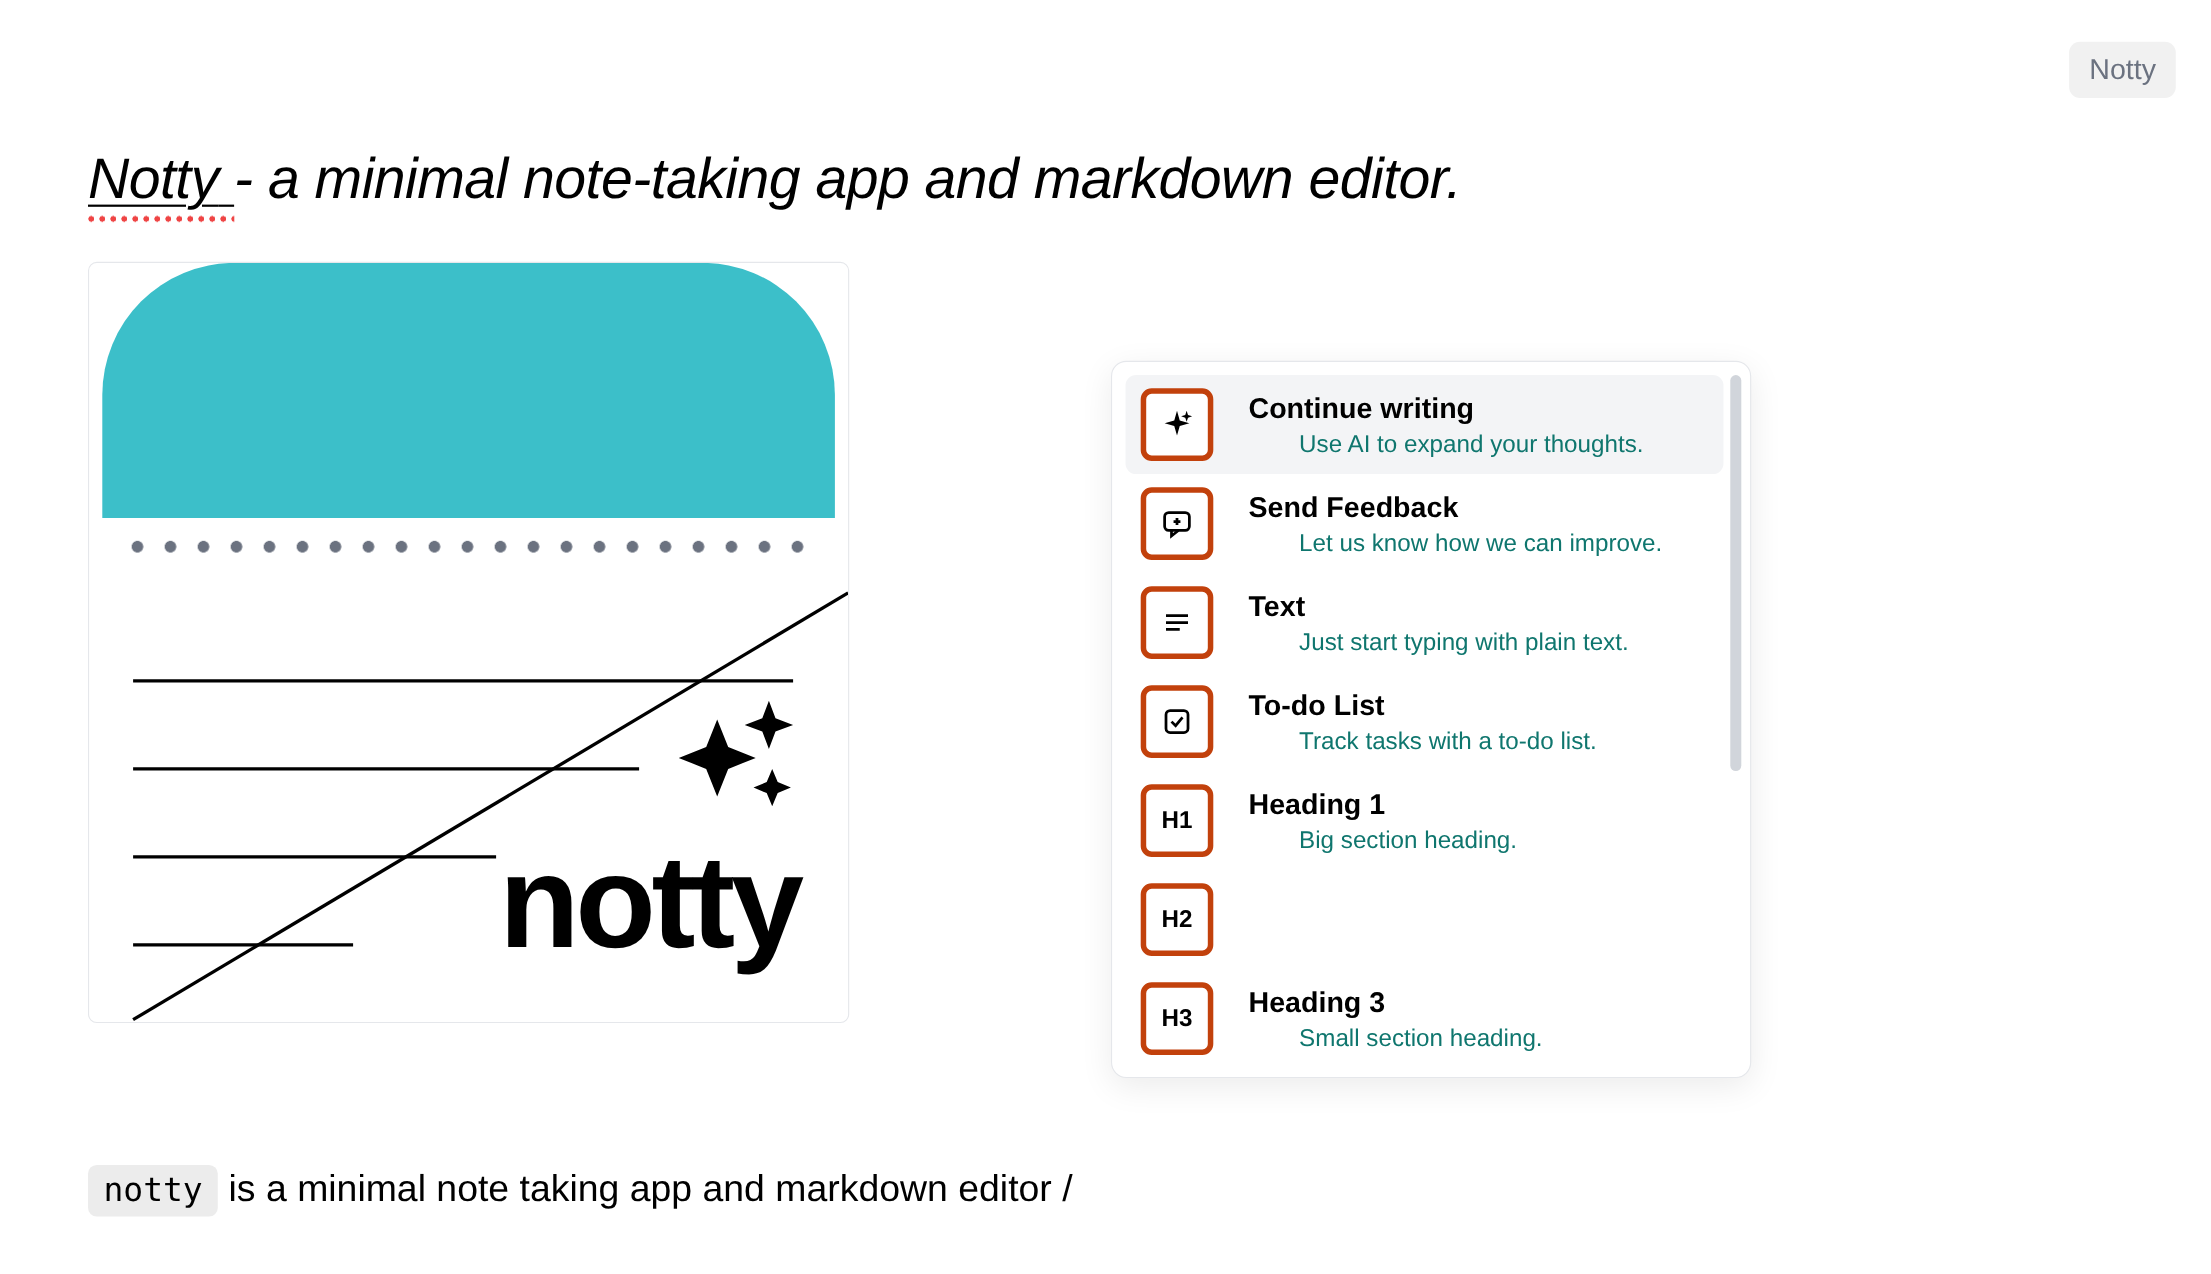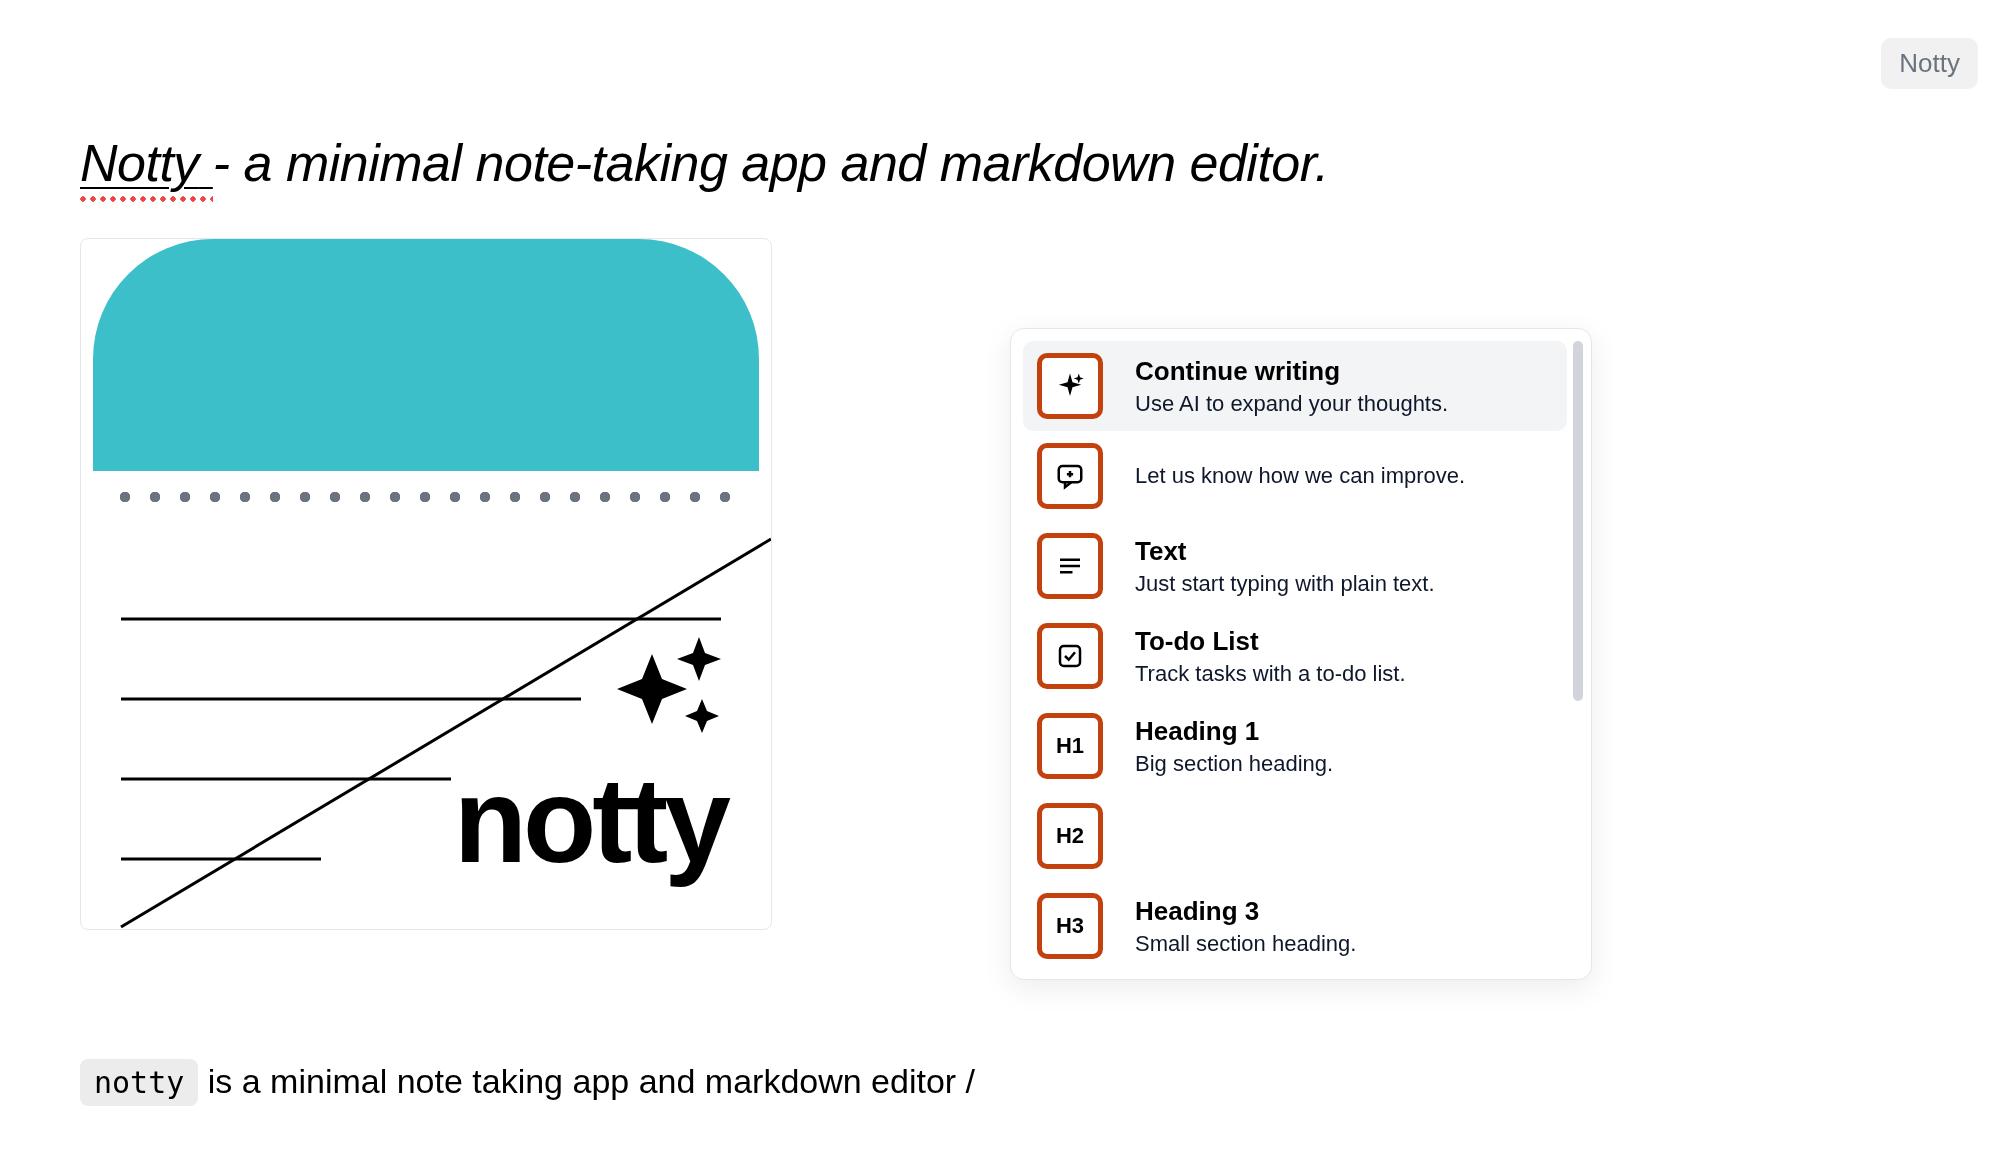--- a/index.html
+++ b/index.html
@@ -176,21 +176,21 @@
     display: flex;
     align-items: center;
     justify-content: center;
     flex: none;
     font-weight: 600;
   }
   .menu-icon-box svg { width: 30px; height: 30px; }
   .menu-icon-box .hglyph { font-size: 22px; font-family: -apple-system, Helvetica, Arial, sans-serif; }
   .menu-texts { display: flex; flex-direction: column; gap: 4px; }
   .menu-title { font-size: 26px; font-weight: 600; color: #000; }
-  .menu-desc  { font-size: 22px; color: #0f172a; }
+  .menu-desc  { font-size: 22px; color: #0f766e; margin-left: 46px; }
 
 </style>
 </head>
 <body>
 
 <div class="saved-badge">Notty</div>
 
 <h1 class="page-title">
   <span class="underline">
     <span>Notty</span>
@@ -238,20 +238,21 @@
       <div class="menu-item">
         <div class="menu-icon-box">
           <svg viewBox="0 0 24 24" fill="none" stroke="#000" stroke-width="2">
             <rect x="3" y="4" width="18" height="13" rx="3"></rect>
             <path d="M8 17 L8 21 L13 17"></path>
             <line x1="12" y1="8" x2="12" y2="13"></line>
             <line x1="9.5" y1="10.5" x2="14.5" y2="10.5"></line>
           </svg>
         </div>
         <div class="menu-texts">
+          <div class="menu-title">Send Feedback</div>
           <div class="menu-desc">Let us know how we can improve.</div>
         </div>
       </div>
       <div class="menu-item">
         <div class="menu-icon-box">
           <svg viewBox="0 0 24 24" stroke="#000" stroke-width="2">
             <line x1="4" y1="7" x2="20" y2="7"></line>
             <line x1="4" y1="12" x2="20" y2="12"></line>
             <line x1="4" y1="17" x2="14" y2="17"></line>
           </svg>

